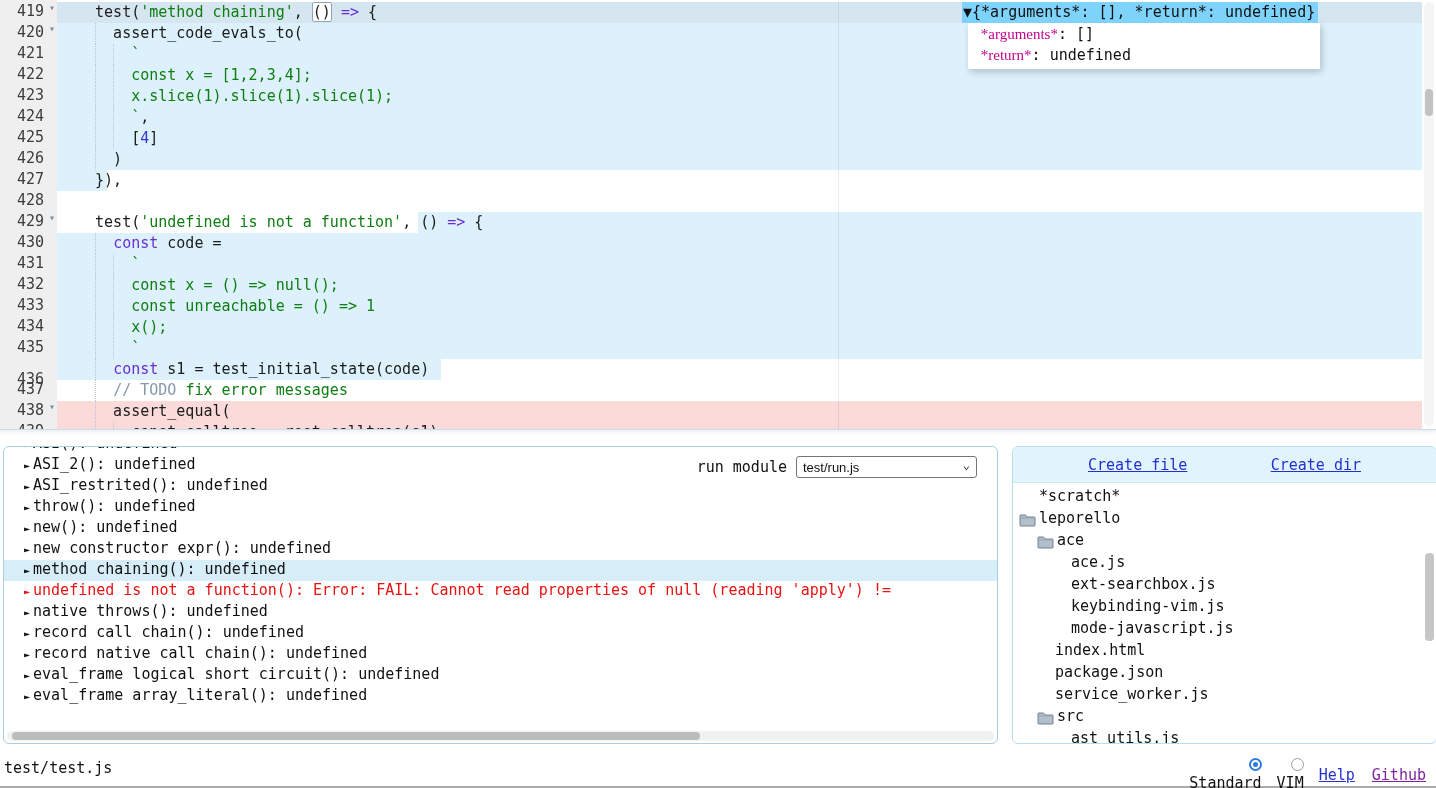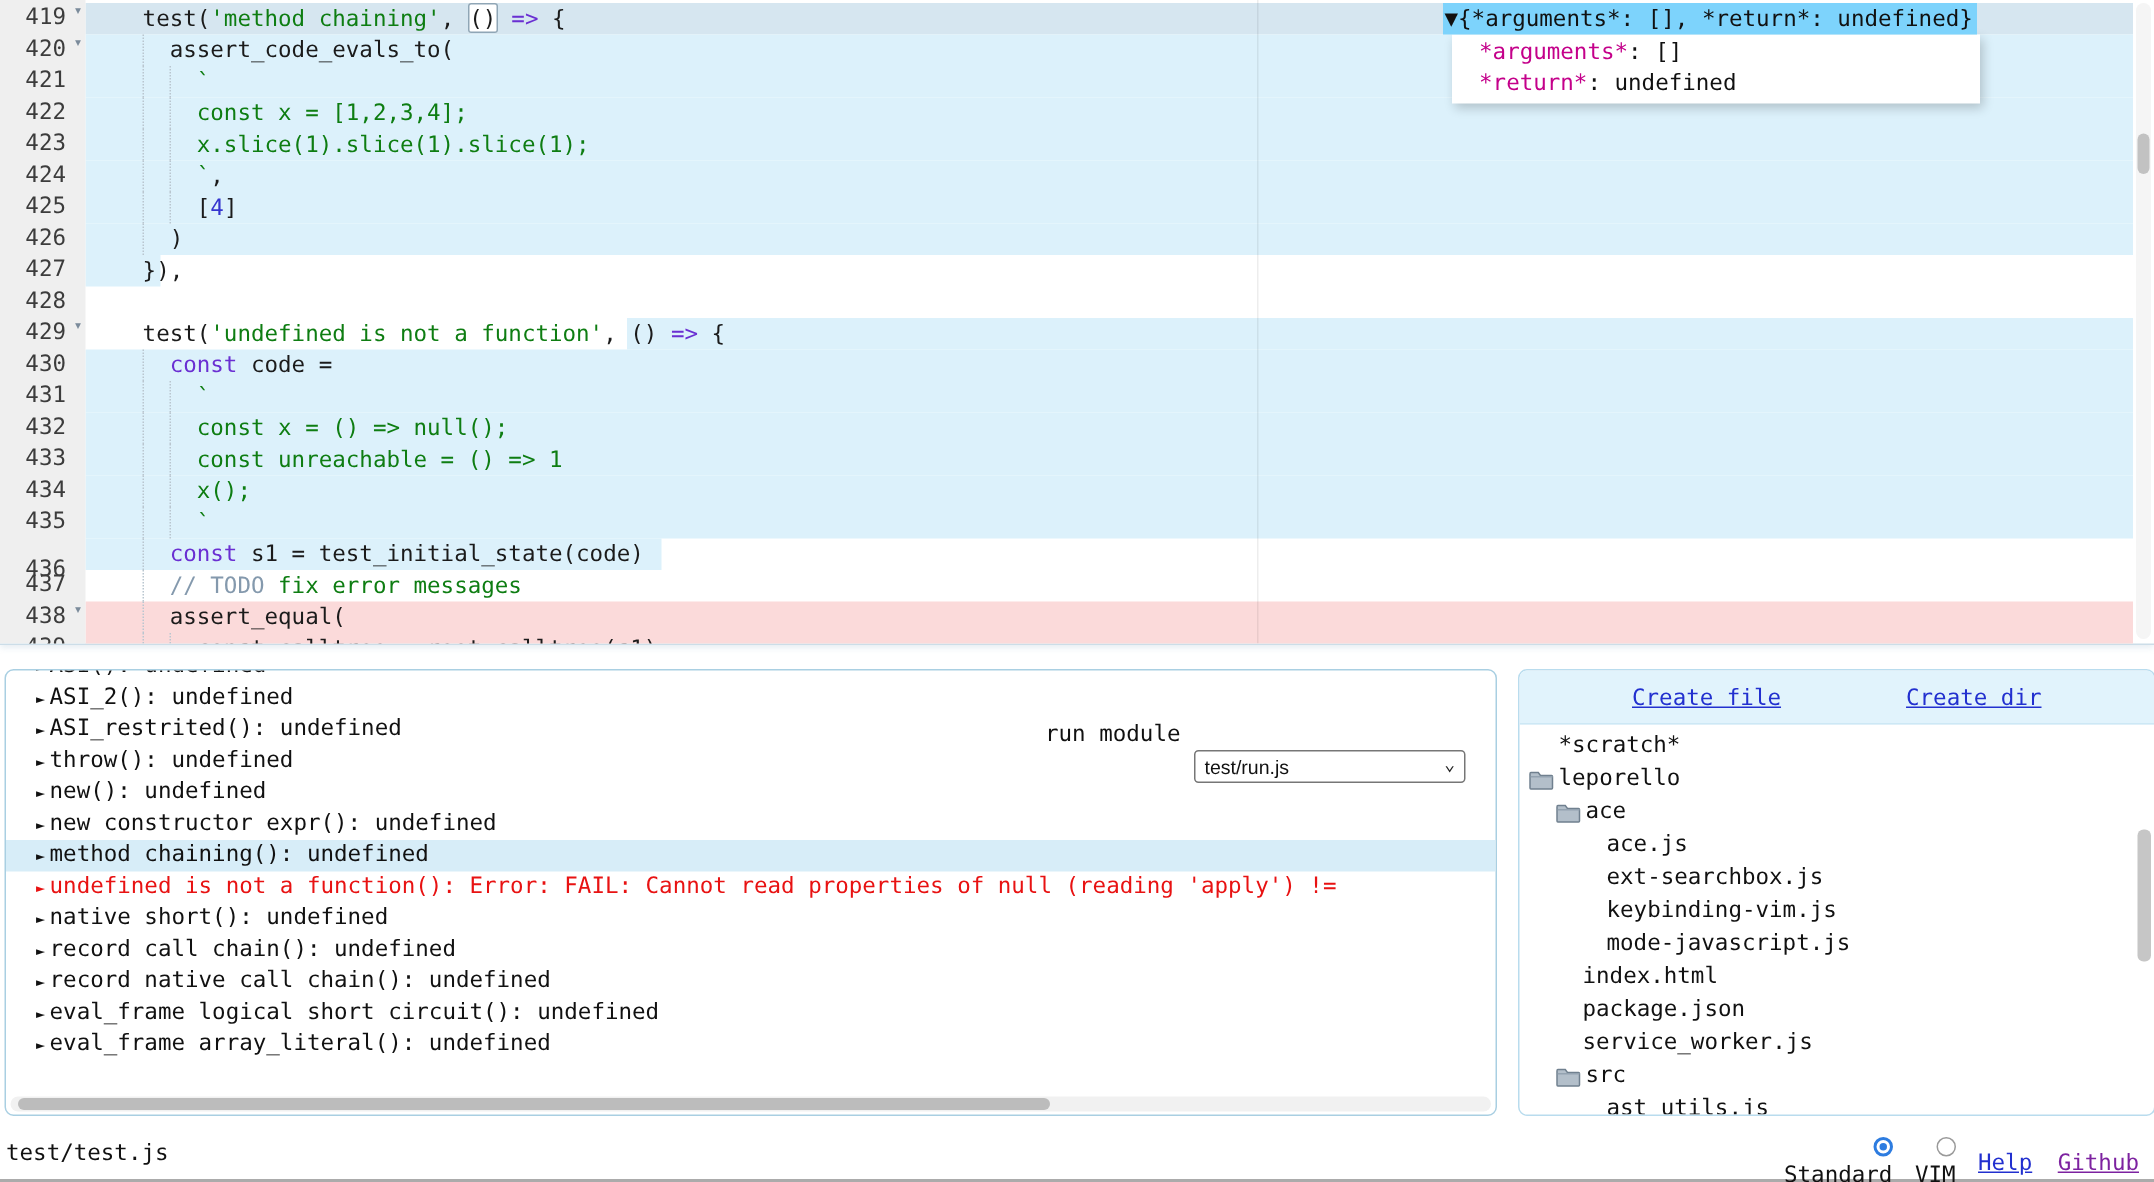--- a/index.html
+++ b/index.html
@@ -30,34 +30,34 @@
   .tok-comment{color:#8499ad;}
   .tok-boxed{background:#fff;border:1px solid #8fa6b6;border-radius:2px;}
   .ed-scroll{position:absolute;right:2px;top:2px;width:10px;height:424px;background:#f5f5f5;border-radius:5px;z-index:4;}
   .ed-thumb{position:absolute;left:1px;top:87px;width:8px;height:27px;background:#c2c2c2;border-radius:4px;}
 
   
   .tooltip{position:absolute;left:962px;top:2px;z-index:10;font:15px "DejaVu Sans Mono",monospace;color:#111;}
   .tt-header{display:inline-block;background:#7dd3fc;height:21px;line-height:21px;padding:0 3px 0 1px;cursor:pointer;}
   .tt-body{background:#fff;margin-left:6px;width:352px;box-shadow:2px 3px 7px rgba(0,0,0,.20);padding:1px 0 3px 0;}
   .tt-row{height:21px;line-height:21px;padding-left:9px;white-space:pre;}
-  .tt-key{color:#c4008a;}
+  .tt-key{color:#c4008a;font-family:Liberation Serif, serif;}
 
   
   .results{position:absolute;left:3px;top:446px;width:993px;height:296px;background:#fff;
            border:1px solid #a9cfe2;border-radius:6px;overflow:hidden;}
   .res-list{margin-top:-13px;}
   .res-row{height:21px;line-height:21px;font:15px "DejaVu Sans Mono",monospace;color:#111;
            padding-left:20px;white-space:pre;overflow:hidden;cursor:pointer;}
   .res-row.selected{background:#d7edf8;}
   .res-row.error{color:#e81212;}
   .res-arrow{font-size:10px;margin-right:3px;}
   .run-module{position:absolute;top:9px;right:20px;display:flex;align-items:center;gap:9px;
               font:15px "DejaVu Sans Mono",monospace;color:#111;z-index:2;}
-  .sel-wrap{position:relative;display:inline-block;margin-top:44px;}
+  .sel-wrap{position:relative;display:inline-block;}
   .sel-wrap select{appearance:none;-webkit-appearance:none;-moz-appearance:none;width:181px;height:22px;
        font:13px "Liberation Sans",sans-serif;border:1px solid #767676;border-radius:3px;background:#fff;
        padding:0 20px 0 6px;color:#111;}
   .chev{position:absolute;right:7px;top:2px;font-size:12px;color:#222;pointer-events:none;}
   .res-scroll{position:absolute;left:3px;right:3px;bottom:2px;height:10px;background:#f1f1f1;border-radius:5px;}
   .res-thumb{position:absolute;left:5px;top:1px;width:688px;height:8px;background:#bcbcbc;border-radius:4px;}
 
   
   .files{position:absolute;left:1012px;top:446px;width:423px;height:296px;background:#fff;
          border:1px solid #b9dcee;border-radius:6px;overflow:hidden;}
@@ -285,21 +285,21 @@
 <div class="results">
   <div class="res-list">
       <div class="res-row"><span class="res-arrow">►</span><span>ASI(): undefined</span></div>
       <div class="res-row"><span class="res-arrow">►</span><span>ASI_2(): undefined</span></div>
       <div class="res-row"><span class="res-arrow">►</span><span>ASI_restrited(): undefined</span></div>
       <div class="res-row"><span class="res-arrow">►</span><span>throw(): undefined</span></div>
       <div class="res-row"><span class="res-arrow">►</span><span>new(): undefined</span></div>
       <div class="res-row"><span class="res-arrow">►</span><span>new constructor expr(): undefined</span></div>
       <div class="res-row selected"><span class="res-arrow">►</span><span>method chaining(): undefined</span></div>
       <div class="res-row error"><span class="res-arrow">►</span><span>undefined is not a function(): Error: FAIL: Cannot read properties of null (reading 'apply') !=</span></div>
-      <div class="res-row"><span class="res-arrow">►</span><span>native short(): undefined</span></div>
+      <div class="res-row"><span class="res-arrow">►</span><span>native throws(): undefined</span></div>
       <div class="res-row"><span class="res-arrow">►</span><span>record call chain(): undefined</span></div>
       <div class="res-row"><span class="res-arrow">►</span><span>record native call chain(): undefined</span></div>
       <div class="res-row"><span class="res-arrow">►</span><span>eval_frame logical short circuit(): undefined</span></div>
       <div class="res-row"><span class="res-arrow">►</span><span>eval_frame array_literal(): undefined</span></div>
     </div>
   <div class="run-module">
     <span>run module</span>
     <span class="sel-wrap">
       <select>
         <option>test/run.js</option>

